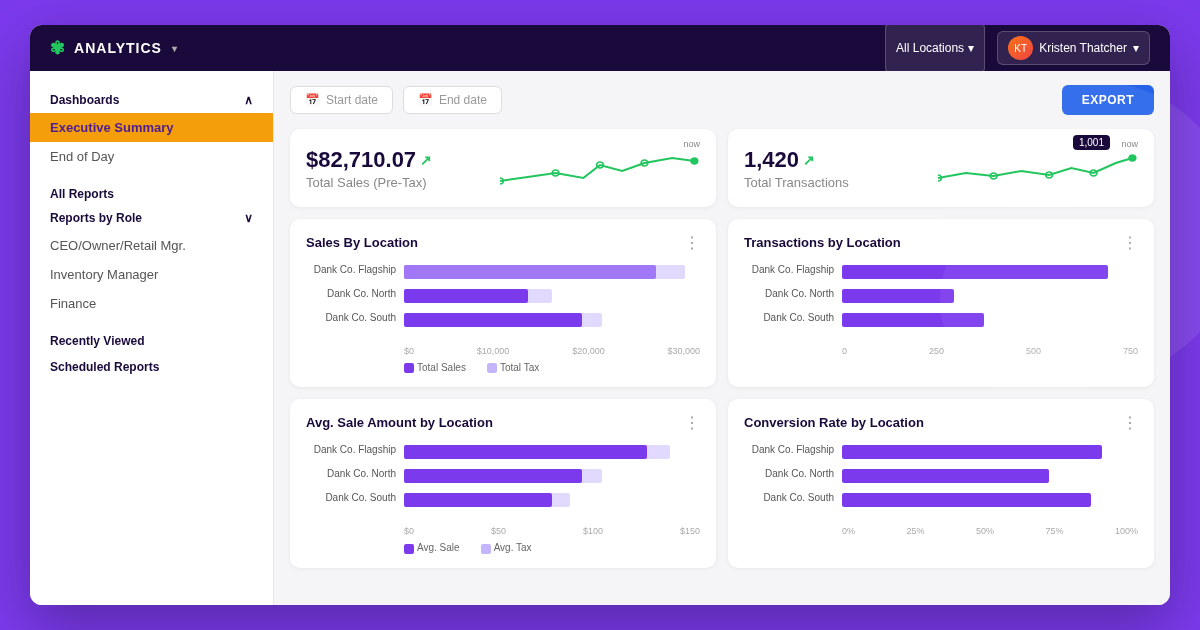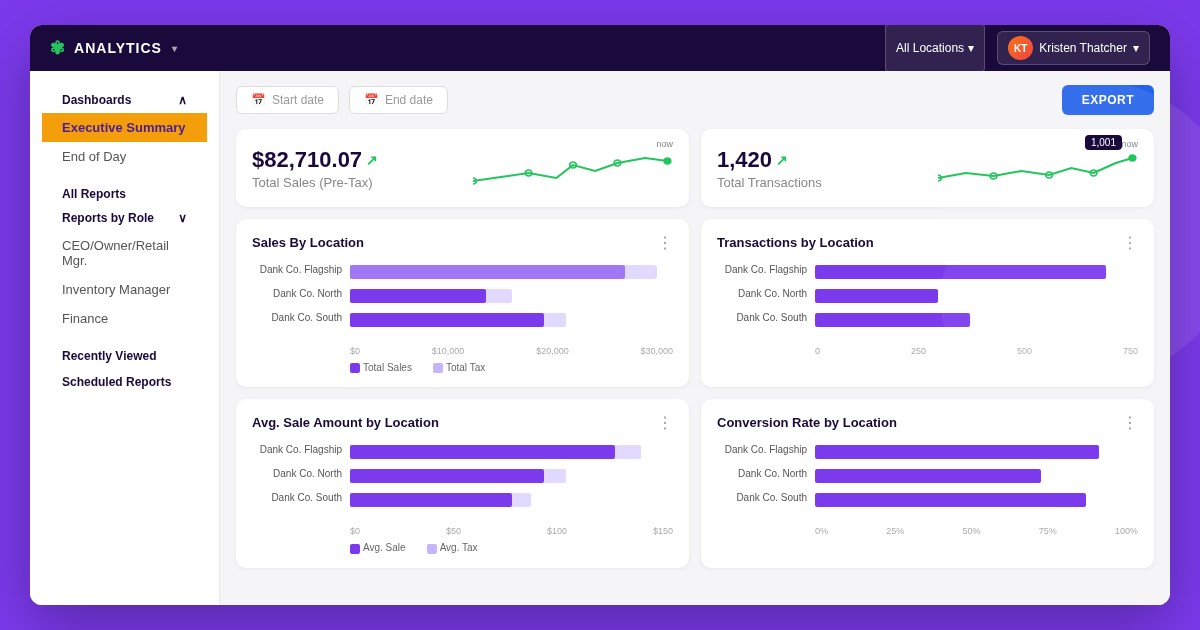--- a/index.html
+++ b/index.html
@@ -67,32 +67,32 @@
       background: rgba(255,255,255,0.1);
       border: 1px solid rgba(255,255,255,0.2);
       color: white; border-radius: 6px;
       padding: 4px 10px; font-size: 12px; cursor: pointer;
       display: flex; align-items: center; gap: 6px;
     }
     .user-avatar {
       width: 25px; height: 24px; border-radius: 50%;
       background: linear-gradient(135deg, #f97316, #ef4444);
       display: flex; align-items: center; justify-content: center;
-      font-size: 10px; color: white; font-weight: 700;
+      font-size: 10px; color: white; font-weight: 400;
     }
 
     
     .main-layout {
       display: flex; flex: 1; overflow: hidden;
     }
 
     
     .sidebar {
-      width: 190px; background: white;
-      padding: 16px 12px;
+      width: 244px; background: white;
+      padding: 16px 0;
       flex-shrink: 0;
       border-right: 1px solid #e5e7eb;
       overflow-y: auto;
     }
     .sidebar-section-header {
       display: flex; align-items: center; justify-content: space-between;
       padding: 6px 20px;
       font-size: 12px; font-weight: 700; color: #1a0a3c;
     }
     .sidebar-item {
@@ -153,21 +153,21 @@
     .sparkline {
       flex: 1; max-width: 200px; height: 50px; margin-left: 16px;
       position: relative;
     }
     .sparkline svg { width: 100%; height: 100%; }
     .now-label {
       position: absolute; right: 0; top: -4px;
       font-size: 9px; color: #888;
     }
     .tooltip-bubble {
-      position: absolute; right: 16px; top: -8px;
+      position: absolute; right: 28px; top: -8px;
       background: #1a0a3c; color: white;
       font-size: 10px; padding: 2px 6px; border-radius: 4px;
     }
 
     
     .chart-row {
       display: flex; gap: 12px; margin-bottom: 12px;
     }
     .chart-card {
       flex: 1; background: white; border-radius: 10px;

